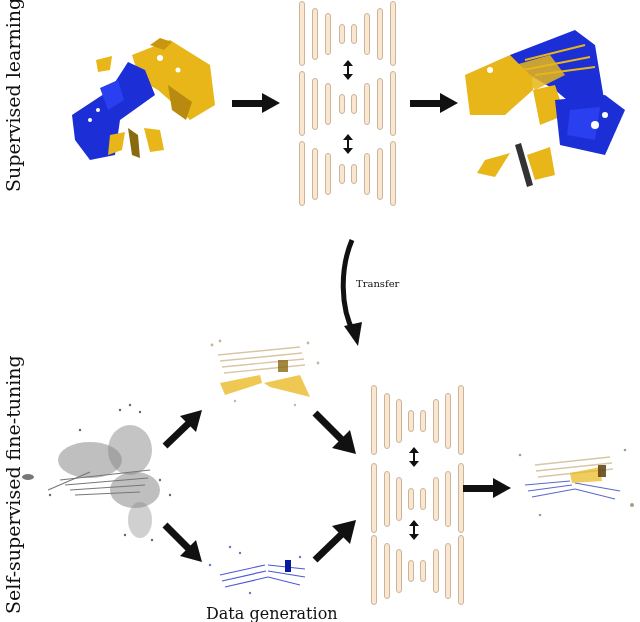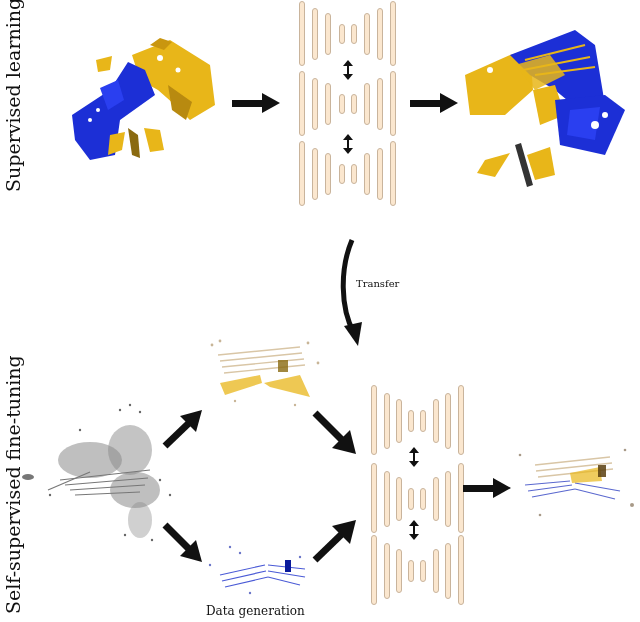--- a/index.html
+++ b/index.html
@@ -193,21 +193,21 @@
   </g>
   <rect x="85" y="25" width="6" height="12" fill="#0a1a9c"></rect>
   <g fill="#6a75c8">
       <circle cx="30" cy="12" r="1.2"></circle>
       <circle cx="40" cy="18" r="1.2"></circle>
       <circle cx="10" cy="30" r="1.2"></circle>
       <circle cx="100" cy="22" r="1.2"></circle>
       <circle cx="50" cy="58" r="1.2"></circle>
     </g>
 </svg>
-<div class="caption" style="left:206px; top:604px; font-size:12px;">Data generation</div>
+<div class="caption" style="left:206px; top:604px; font-size:16px;">Data generation</div>
 
 <div class="abs" style="left:371px; top:385px; width:100px; height:235px;">
   <div class="bar" style="left:0px;  top:0px;   width:6px; height:70px;"></div>
   <div class="bar" style="left:13px; top:8px;   width:6px; height:56px;"></div>
   <div class="bar" style="left:25px; top:14px;  width:6px; height:44px;"></div>
   <div class="bar" style="left:37px; top:25px;  width:6px; height:22px;"></div>
   <div class="bar" style="left:49px; top:25px;  width:6px; height:22px;"></div>
   <div class="bar" style="left:62px; top:14px;  width:6px; height:44px;"></div>
   <div class="bar" style="left:74px; top:8px;   width:6px; height:56px;"></div>
   <div class="bar" style="left:87px; top:0px;   width:6px; height:70px;"></div>

